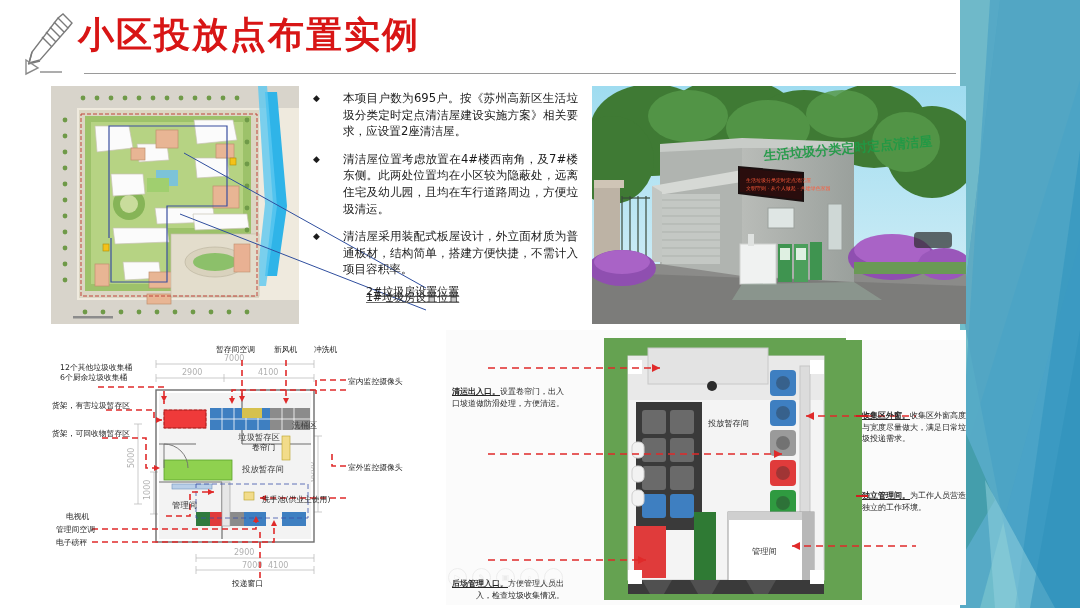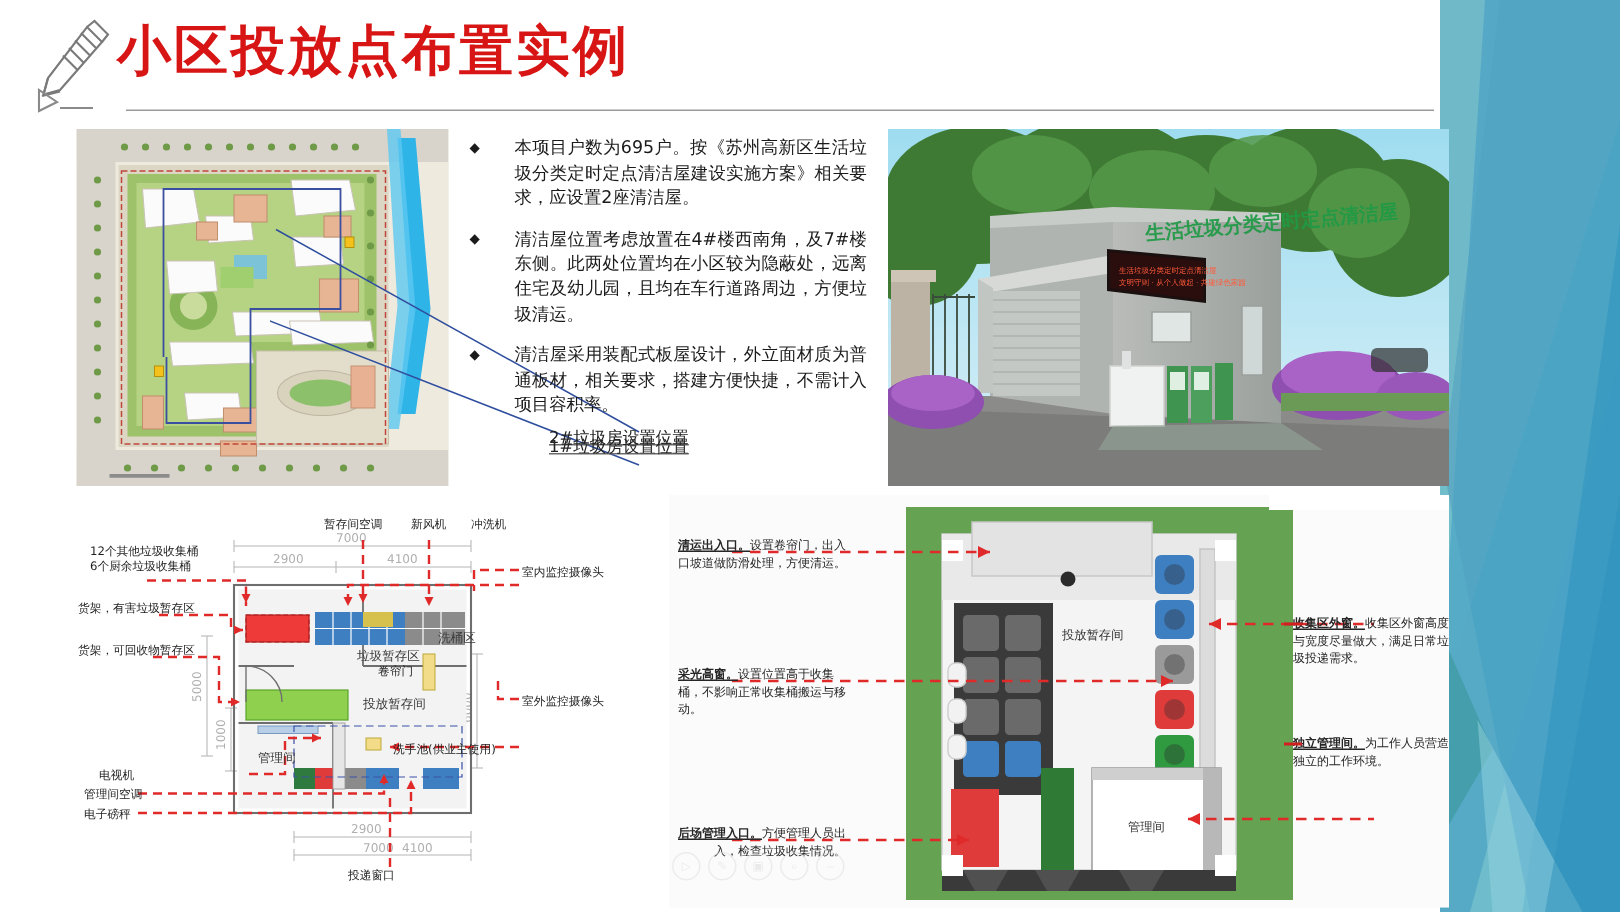--- a/index.html
+++ b/index.html
@@ -62,21 +62,21 @@
   .rl-item{position:absolute;width:104px;}
   .rl-dash{position:absolute;left:-6px;top:5px;width:12px;height:2px;background:#d02020;}
   .rl-txt{font-size:8px;line-height:11.5px;color:#262626;
           font-family:"DejaVu Sans","Liberation Sans",sans-serif;}
   .rl-txt b{font-weight:bold;text-decoration:underline;}
 
   
   .laxlabels{position:absolute;left:452px;top:336px;width:150px;height:270px;}
   .lax-item{position:absolute;width:112px;}
   .lax-txt{font-size:8px;line-height:11.5px;color:#262626;
-           font-family:Liberation Sans, sans-serif;}
+           font-family:Liberation Sans, sans-serif;margin-top:28px;}
   .lax-txt b{font-weight:bold;text-decoration:underline;}
 
   .axtoolbar{position:absolute;left:448px;top:568px;display:flex;gap:5px;opacity:.5;}
   .axtoolbar .tb{width:17px;height:17px;border:1px solid #dddddd;border-radius:50%;
                  display:flex;align-items:center;justify-content:center;
                  font-size:8px;color:#dcdcdc;}
 </style>
 </head>
 <body>
 
@@ -229,21 +229,21 @@
     <div class="bullet">
       <span class="dia">◆</span>
       <span class="btxt">本项目户数为695户。按《苏州高新区生活垃圾分类定时定点清洁屋建设实施方案》相关要求，应设置2座清洁屋。</span>
     </div>
     <div class="bullet">
       <span class="dia">◆</span>
       <span class="btxt">清洁屋位置考虑放置在4#楼西南角，及7#楼东侧。此两处位置均在小区较为隐蔽处，远离住宅及幼儿园，且均在车行道路周边，方便垃圾清运。</span>
     </div>
     <div class="bullet">
       <span class="dia">◆</span>
-      <span class="btxt">清洁屋采用装配式板屋设计，外立面材质为普通板材，相关要求，搭建方便快捷，不需计入项目容积率。</span>
+      <span class="btxt">清洁屋采用装配式板屋设计，外立面材质为普通板材，结构简单，搭建方便快捷，不需计入项目容积率。</span>
     </div>
   </div>
 
   <div class="callout-lbl" style="left:338px;top:284px;">2#垃圾房设置位置</div>
   <div class="callout-lbl" style="left:338px;top:290px;">1#垃圾房设置位置</div>
 
   <div class="photo">
     <svg width="374" height="238" viewBox="0 0 374 238">
       <defs>
         <linearGradient id="sky" x1="0" y1="0" x2="0" y2="1">
@@ -594,25 +594,20 @@
       <rect x="400" y="0" width="120" height="10" fill="#ffffff"></rect>
     </svg>
   </div>
 
   <div class="laxlabels">
     <div class="lax-item" style="top:22px;left:0;">
       <div class="lax-txt">
         <b>清运出入口。</b><span>设置卷帘门，出入口坡道做防滑处理，方便清运。</span>
       </div>
     </div>
-    <div class="lax-item" style="top:108px;left:0;">
-      <div class="lax-txt">
-        <b>采光高窗。</b><span>设置位置高于收集桶，不影响正常收集桶搬运与移动。</span>
-      </div>
-    </div>
     <div class="lax-item" style="top:214px;left:0;text-align:right;">
       <div class="lax-txt">
         <b>后场管理入口。</b><span>方便管理人员出入，检查垃圾收集情况。</span>
       </div>
     </div>
   </div>
 
   <div class="rlabels">
     <div class="rl-item" style="top:80px;left:4px;">
       <span class="rl-dash"></span>

